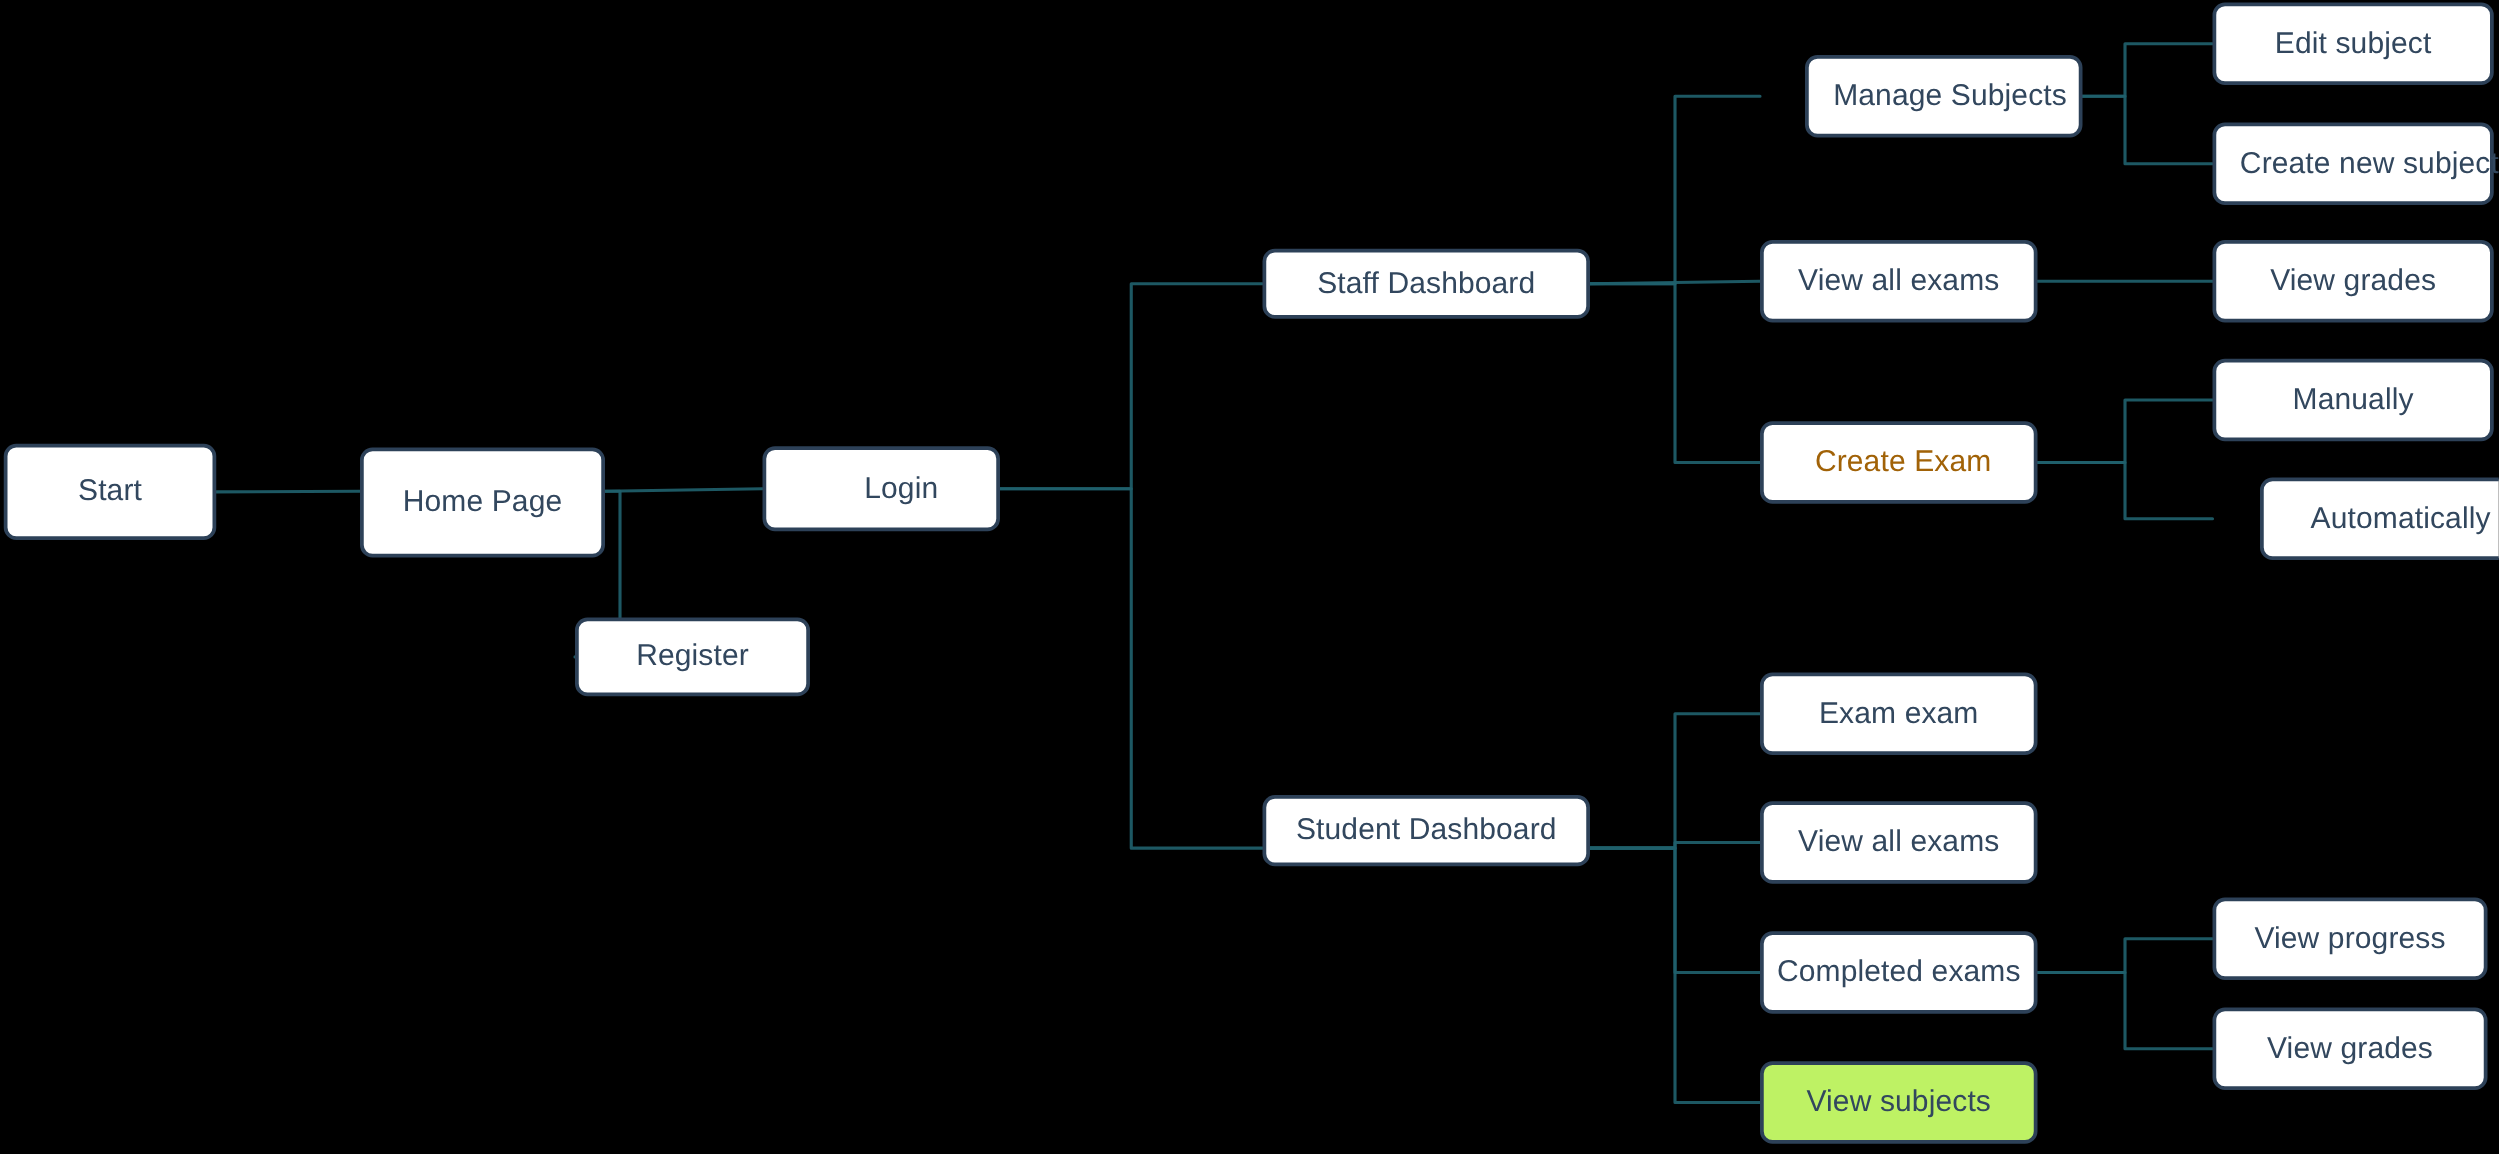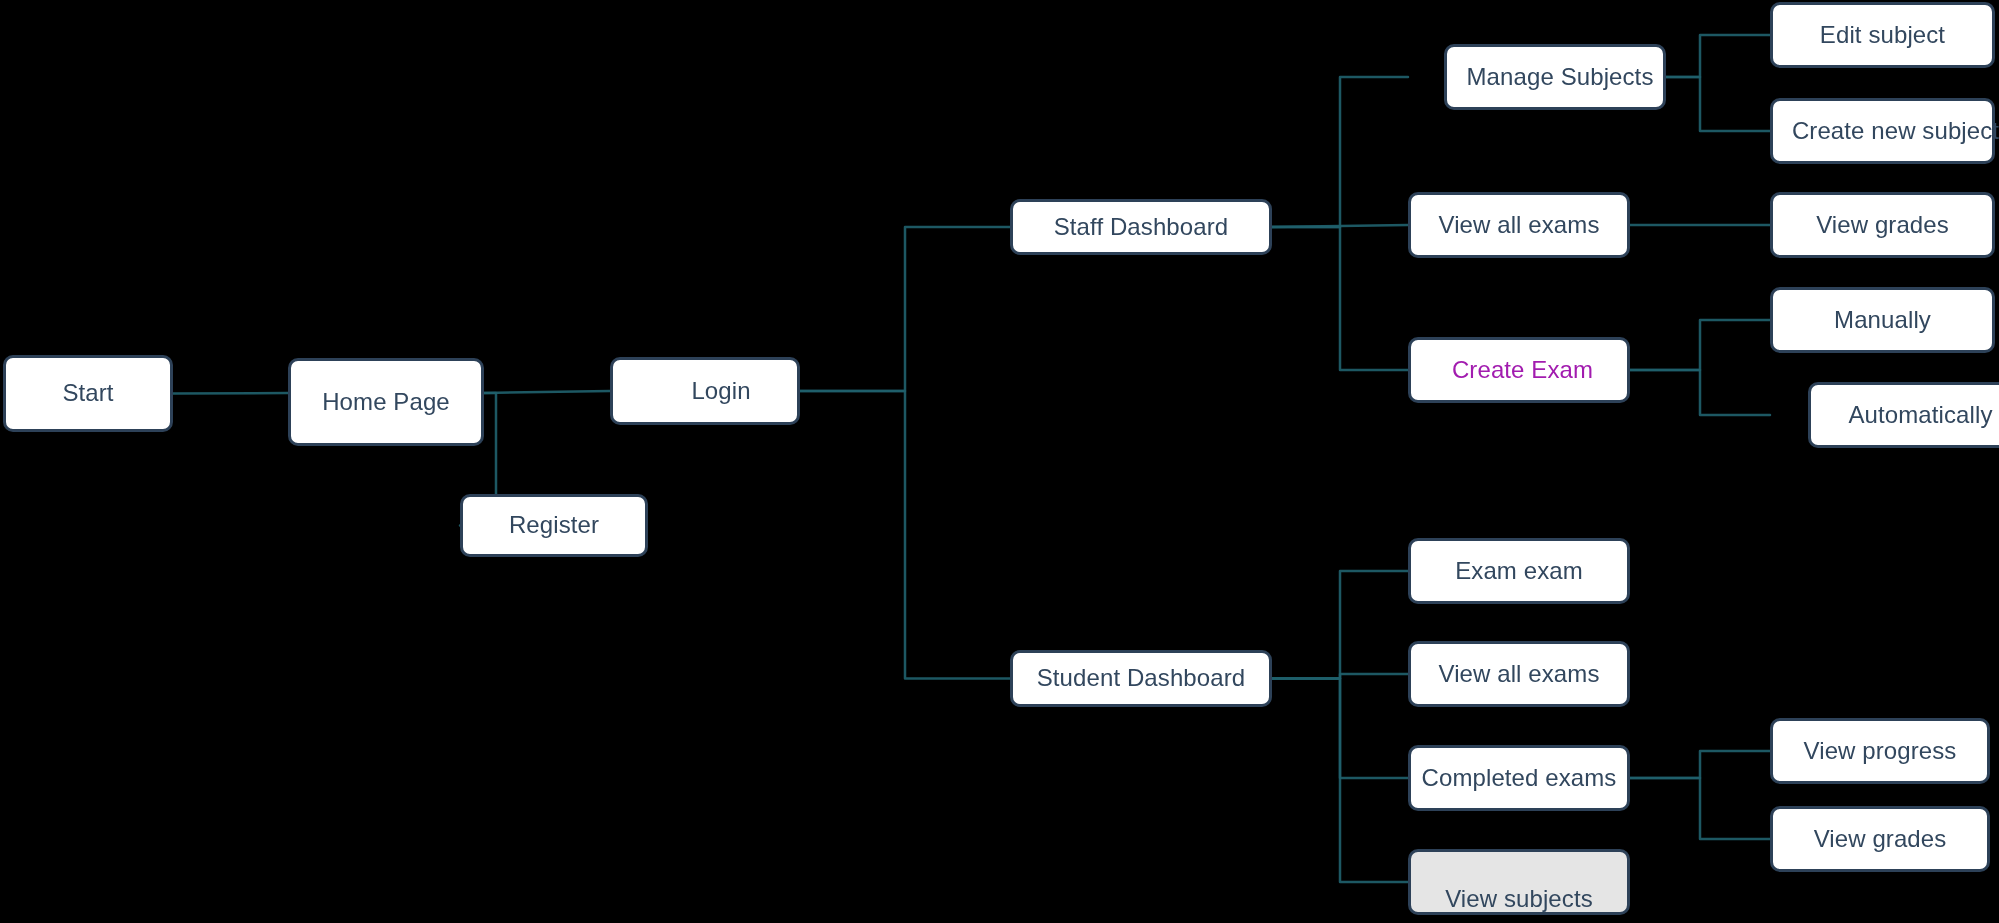--- a/index.html
+++ b/index.html
@@ -93,42 +93,42 @@
       </div>
       <div class="node" style="left: 610px; top: 357px; width: 190px; height: 68px; background: rgb(255, 255, 255); border-color: rgb(45, 65, 88); color: rgb(50, 71, 94); padding-left: 42px;">
         <span class="lbl">Login</span>
       </div>
       <div class="node" style="left: 460px; top: 494px; width: 188px; height: 63px; background: rgb(255, 255, 255); border-color: rgb(45, 65, 88); color: rgb(50, 71, 94);">
         <span class="lbl">Register</span>
       </div>
       <div class="node" style="left: 1010px; top: 199px; width: 262px; height: 56px; background: rgb(255, 255, 255); border-color: rgb(45, 65, 88); color: rgb(50, 71, 94);">
         <span class="lbl">Staff Dashboard</span>
       </div>
-      <div class="node" style="left: 1010px; top: 650px; width: 262px; height: 57px; background: rgb(255, 255, 255); border-color: rgb(45, 65, 88); color: rgb(50, 71, 94);">
+      <div class="node" style="left: 1010px; top: 636px; width: 262px; height: 57px; background: rgb(255, 255, 255); border-color: rgb(45, 65, 88); color: rgb(50, 71, 94);">
         <span class="lbl">Student Dashboard</span>
       </div>
       <div class="node" style="left: 1444px; top: 44px; width: 222px; height: 66px; background: rgb(255, 255, 255); border-color: rgb(45, 65, 88); color: rgb(50, 71, 94); padding-left: 20px;">
         <span class="lbl">Manage Subjects</span>
       </div>
       <div class="node" style="left: 1408px; top: 192px; width: 222px; height: 66px; background: rgb(255, 255, 255); border-color: rgb(45, 65, 88); color: rgb(50, 71, 94);">
         <span class="lbl">View all exams</span>
       </div>
-      <div class="node" style="left: 1408px; top: 337px; width: 222px; height: 66px; background: rgb(255, 255, 255); border-color: rgb(45, 65, 88); color: #a21caf; padding-left: 17px;">
+      <div class="node" style="left: 1408px; top: 337px; width: 222px; height: 66px; background: rgb(255, 255, 255); border-color: rgb(45, 65, 88); color: #a16207; padding-left: 17px;">
         <span class="lbl">Create Exam</span>
       </div>
       <div class="node" style="left: 1408px; top: 538px; width: 222px; height: 66px; background: rgb(255, 255, 255); border-color: rgb(45, 65, 88); color: rgb(50, 71, 94);">
         <span class="lbl">Exam exam</span>
       </div>
       <div class="node" style="left: 1408px; top: 641px; width: 222px; height: 66px; background: rgb(255, 255, 255); border-color: rgb(45, 65, 88); color: rgb(50, 71, 94);">
         <span class="lbl">View all exams</span>
       </div>
       <div class="node" style="left: 1408px; top: 745px; width: 222px; height: 66px; background: rgb(255, 255, 255); border-color: rgb(45, 65, 88); color: rgb(50, 71, 94);">
         <span class="lbl">Completed exams</span>
       </div>
-      <div class="node" style="left: 1408px; top: 849px; width: 222px; height: 66px; background: #e5e5e5; border-color: rgb(45, 65, 88); color: rgb(50, 71, 94); align-items: flex-end;">
+      <div class="node" style="left: 1408px; top: 849px; width: 222px; height: 66px; background: #bef264; border-color: rgb(45, 65, 88); color: rgb(50, 71, 94);">
         <span class="lbl">View subjects</span>
       </div>
       <div class="node" style="left: 1770px; top: 2px; width: 225px; height: 66px; background: rgb(255, 255, 255); border-color: rgb(45, 65, 88); color: rgb(50, 71, 94);">
         <span class="lbl">Edit subject</span>
       </div>
       <div class="node" style="left: 1770px; top: 98px; width: 225px; height: 66px; background: rgb(255, 255, 255); border-color: rgb(45, 65, 88); color: rgb(50, 71, 94); padding-left: 36px;">
         <span class="lbl">Create new subject</span>
       </div>
       <div class="node" style="left: 1770px; top: 192px; width: 225px; height: 66px; background: rgb(255, 255, 255); border-color: rgb(45, 65, 88); color: rgb(50, 71, 94);">
         <span class="lbl">View grades</span>

